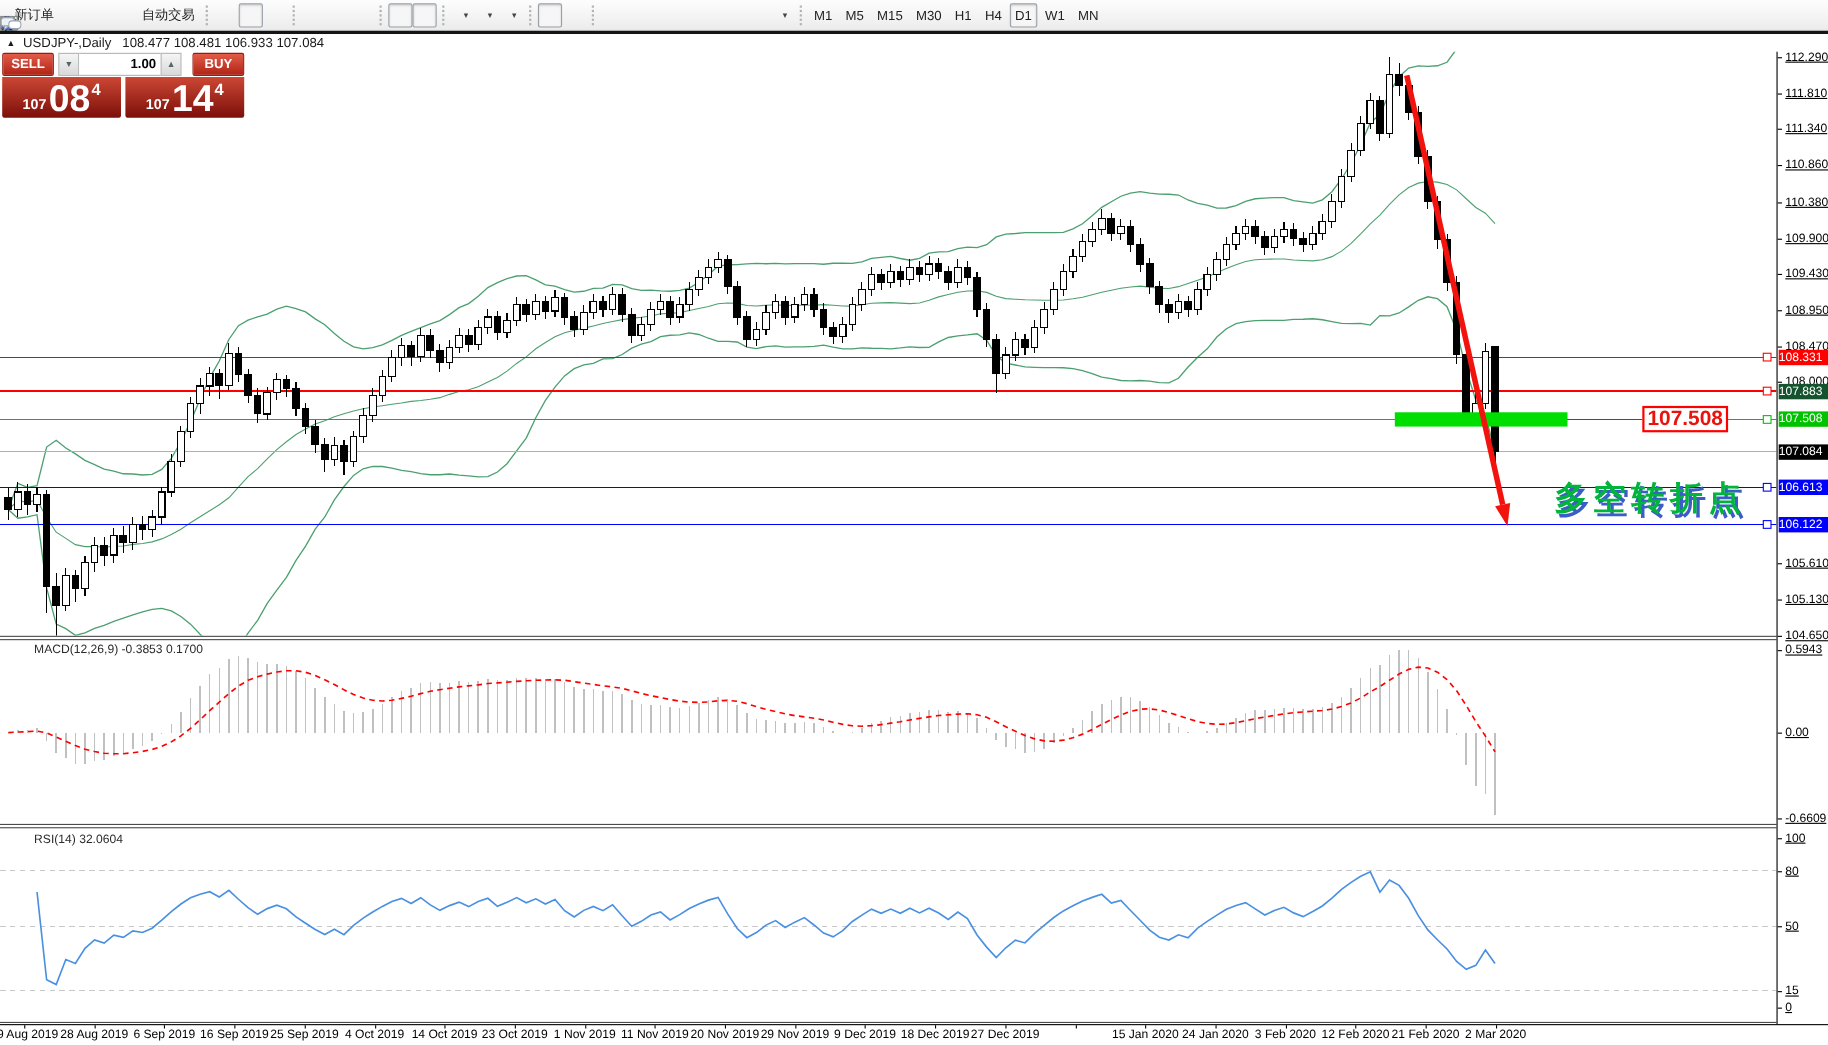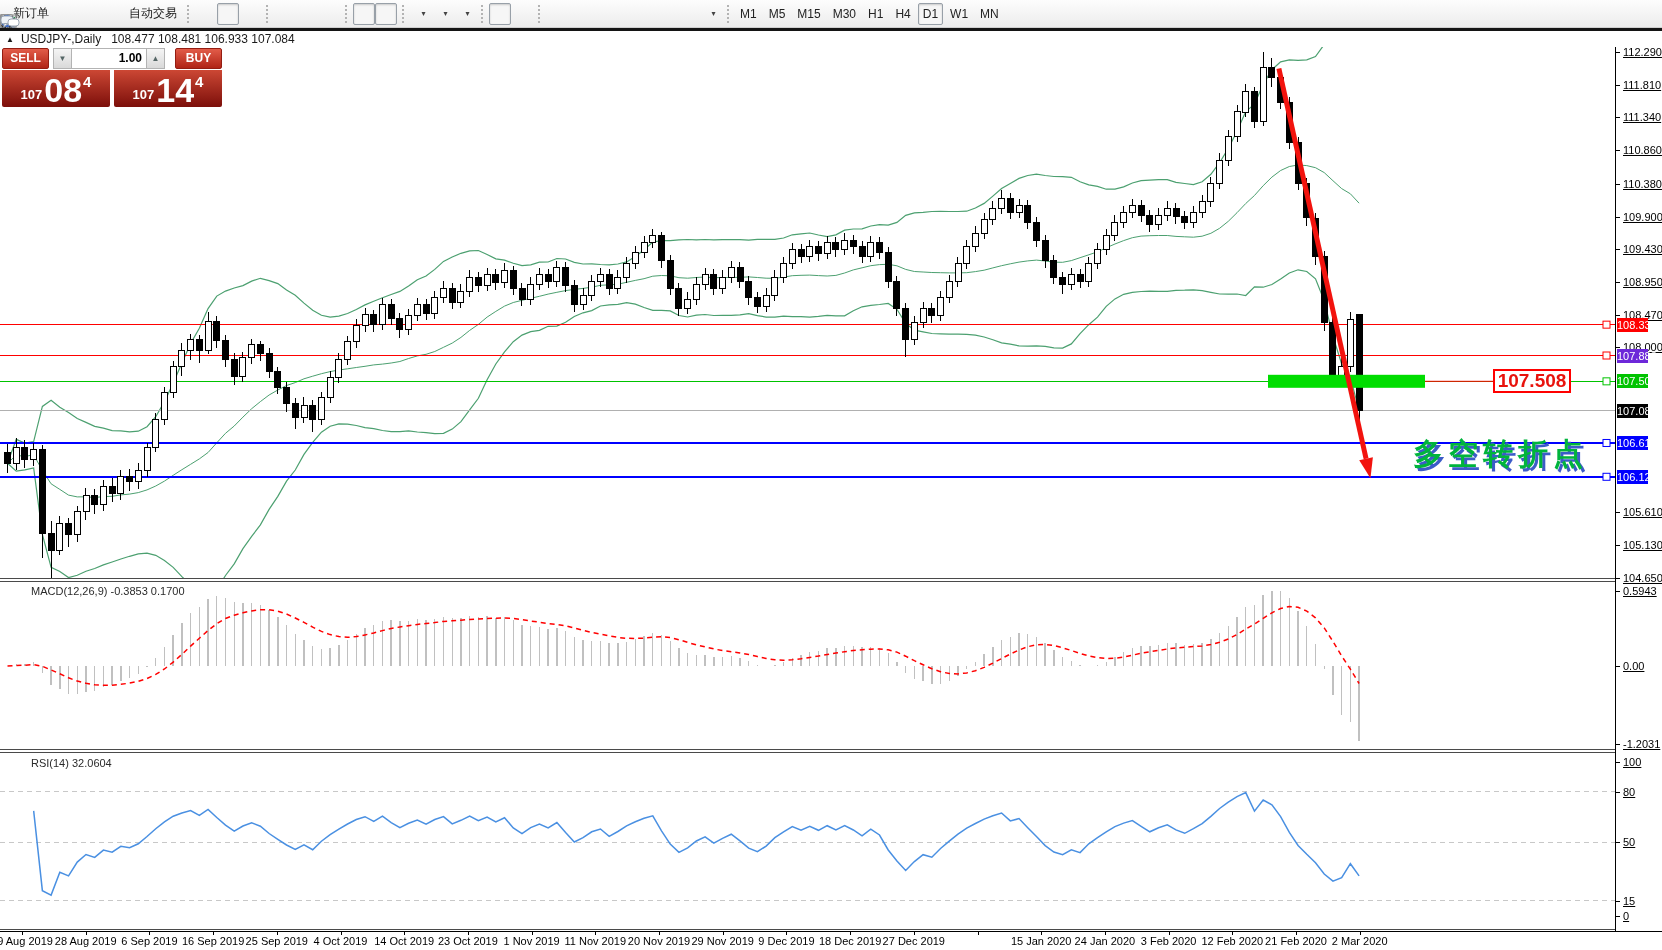--- a/index.html
+++ b/index.html
@@ -30,21 +30,21 @@
   #main-svg{top:47px;} #macd-svg{top:582px;} #rsi-svg{top:753px;}
   .pane-sep{position:absolute;left:0;width:1662px;box-sizing:border-box;background:#fff;
             border-top:1px solid #4a4a4a;border-bottom:1px solid #4a4a4a;height:4px;}
   #sep1{top:578px;} #sep2{top:749px;}
   #sep3{top:929px;height:2px;border-bottom:none;}
   
   #axis-col{position:absolute;left:1615px;top:47px;width:47px;height:884px;background:#fff;
             border-left:1px solid #000;box-sizing:border-box;}
   .ax{position:absolute;left:7px;font:11px "Liberation Sans","DejaVu Sans",sans-serif;color:#000;white-space:nowrap;text-decoration:underline;}
   .axd{position:absolute;left:0;width:4px;height:1px;background:#000;}
-  .badge{position:absolute;left:1px;width:31px;height:14px;color:#fff;
+  .badge{position:absolute;left:1px;width:45px;height:14px;color:#fff;
          font:11px/14px "Liberation Sans","DejaVu Sans",sans-serif;padding-left:0;box-sizing:border-box;}
   
   .ind-label{position:absolute;left:3px;font:11px "Liberation Sans","DejaVu Sans",sans-serif;color:#2b2b2b;margin-left:28px;}
   #macd-label{top:585px;} #rsi-label{top:757px;}
   
   #date-axis{position:absolute;left:0;top:931px;width:1662px;height:19px;background:#fff;border-top:1px solid #000;}
   .dt{position:absolute;top:3px;font:11px "Liberation Sans","DejaVu Sans",sans-serif;color:#000;
       transform:translateX(-50%);white-space:nowrap;}
   .dtk{position:absolute;top:0;width:1px;height:3px;background:#000;}
   
@@ -907,33 +907,33 @@
       <div class="ax" style="top: 459.052px;">105.610</div>
       <div class="axd" style="top: 498.109px;"></div>
       <div class="ax" style="top: 492.109px;">105.130</div>
       <div class="axd" style="top: 531.167px;"></div>
       <div class="ax" style="top: 525.167px;">104.650</div>
       <div class="axd" style="top: 544.118px;"></div>
       <div class="ax" style="top: 538.118px;">0.5943</div>
       <div class="axd" style="top: 619px;"></div>
       <div class="ax" style="top: 613px;">0.00</div>
       <div class="axd" style="top: 697px;"></div>
-      <div class="ax" style="top: 691px;">-1.2031</div>
+      <div class="ax" style="top: 691px;">-0.6609</div>
       <div class="axd" style="top: 715px;"></div>
       <div class="ax" style="top: 709px;">100</div>
       <div class="axd" style="top: 744.6px;"></div>
       <div class="ax" style="top: 738.6px;">80</div>
       <div class="axd" style="top: 795px;"></div>
       <div class="ax" style="top: 789px;">50</div>
       <div class="axd" style="top: 853.8px;"></div>
       <div class="ax" style="top: 847.8px;">15</div>
       <div class="axd" style="top: 869px;"></div>
       <div class="ax" style="top: 863px;">0</div>
       <div class="badge" style="top: 270.656px; background: rgb(255, 0, 0);">108.331</div>
-      <div class="badge" style="top: 301.51px; background: #6d28d9;">107.883</div>
+      <div class="badge" style="top: 301.51px; background: #14532d;">107.883</div>
       <div class="badge" style="top: 327.336px; background: rgb(0, 195, 0);">107.508</div>
       <div class="badge" style="top: 356.537px; background: rgb(0, 0, 0);">107.084</div>
       <div class="badge" style="top: 388.975px; background: rgb(0, 0, 255);">106.613</div>
       <div class="badge" style="top: 422.79px; background: rgb(0, 0, 255);">106.122</div>
     </div>
 
   <div id="date-axis">
       <div class="dtk" style="left: 22px;"></div>
       <div class="dt" style="left: 22px;">19 Aug 2019</div>
       <div class="dtk" style="left: 85.7px;"></div>

